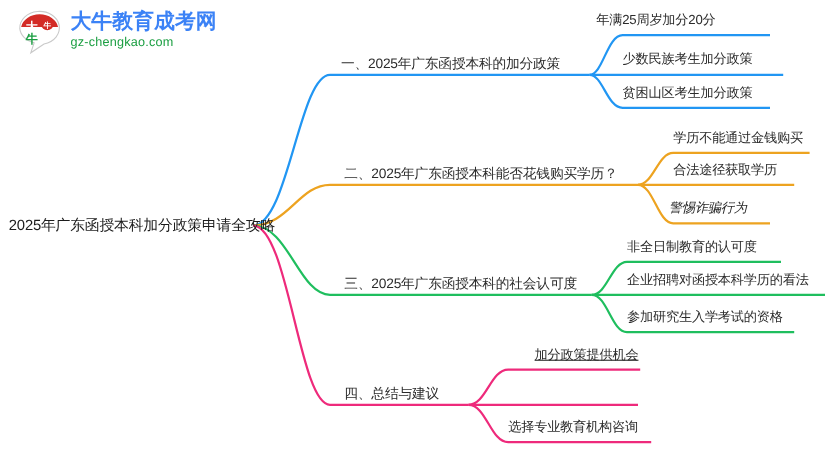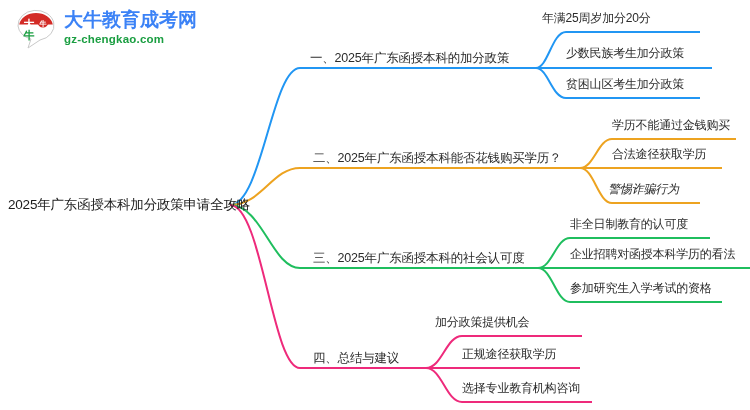--- a/index.html
+++ b/index.html
@@ -53,21 +53,21 @@
   .logo-title {
     font-size: 19px;
     font-weight: bold;
     color: #3b82f6;
     letter-spacing: 0px;
     line-height: 22px;
     white-space: nowrap;
   }
   .logo-sub {
     font-size: 11.5px;
-    font-weight: bold;
+    font-weight: normal;
     color: #1a9e41;
     letter-spacing: 0.2px;
     line-height: 14px;
     white-space: nowrap;
     margin-top: 1px;
   }
 
   
   .node {
     position: absolute;
@@ -150,17 +150,16 @@
   <div class="node node-leaf" style="left:566px; top:76px;">贫困山区考生加分政策</div>
 
   <div class="node node-leaf" style="left:612px; top:117px;">学历不能通过金钱购买</div>
   <div class="node node-leaf" style="left:612px; top:146px;">合法途径获取学历</div>
   <div class="node node-leaf" style="left:608px; top:181px;font-style:italic;">警惕诈骗行为</div>
 
   <div class="node node-leaf" style="left:570px; top:216px;">非全日制教育的认可度</div>
   <div class="node node-leaf" style="left:570px; top:280px;">参加研究生入学考试的资格</div>
   <div class="node node-leaf" style="left:570px; top:246px;">企业招聘对函授本科学历的看法</div>
 
-  <div class="node node-leaf" style="left:435px; top:314px;">加分政策提供机会</div>
-  <div class="node node-leaf" style="left:462px; top:346px;">正规途径获取学历</div>
+  <div class="node node-leaf" style="left:486px; top:314px;text-decoration:underline;">加分政策提供机会</div>
   <div class="node node-leaf" style="left:462px; top:380px;">选择专业教育机构咨询</div>
 
 </div>
 
 </body></html>

